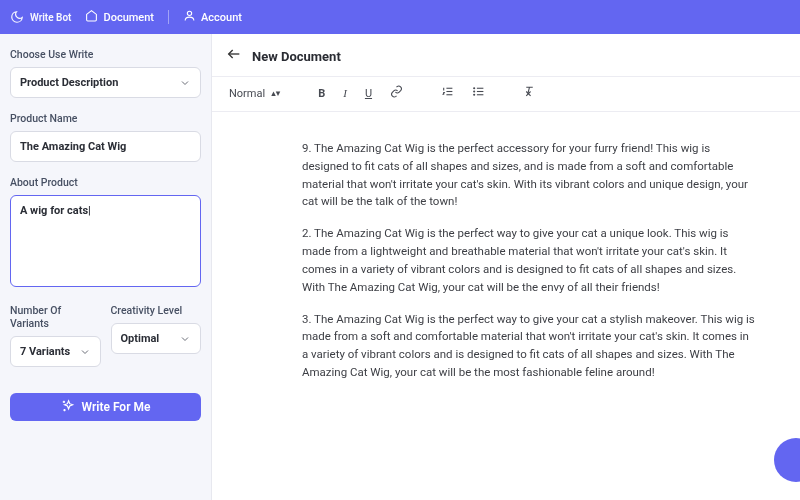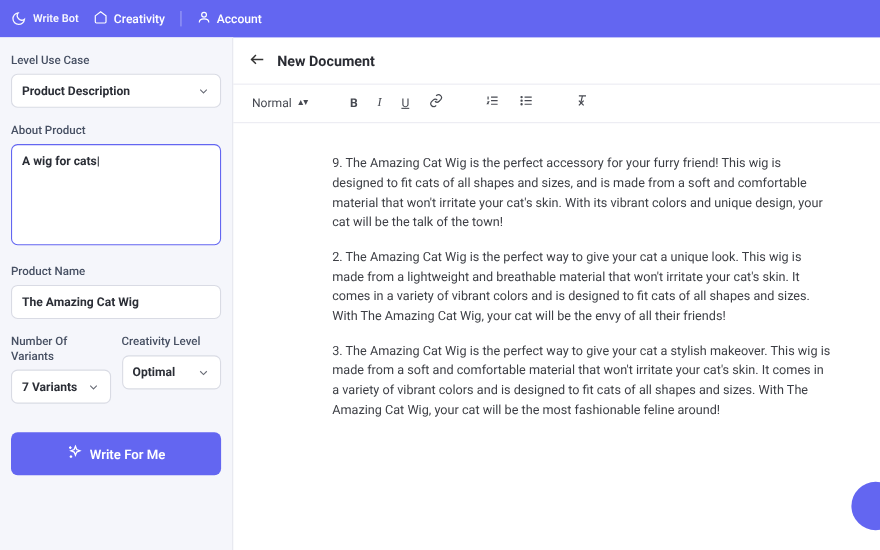--- a/index.html
+++ b/index.html
@@ -53,21 +53,21 @@
   .textarea { height: 92px; resize: none; line-height: 1.3; border-color: #6366f1; }
   .block { margin-bottom: 14px; }
   .row2 { display: flex; gap: 10px; }
   .row2 > * { flex: 1; }
   .cta {
     margin-top: 12px;
     background: #6366f1;
     color: #fff;
     border: none;
     border-radius: 6px;
-    height: 39px;
+    height: 28px;
     font-size: 12px;
     font-weight: 600;
     display: flex;
     align-items: center;
     justify-content: center;
     gap: 7px;
     cursor: pointer;
   }
 
   
@@ -131,57 +131,57 @@
         </svg>
     </span>
     <span>Write Bot</span>
   </div>
   <div class="navlink">
     <span>
       <svg width="13" height="13" viewBox="0 0 24 24" fill="none" stroke="#fff" stroke-width="2">
           <path d="M3 10l9-7 9 7v10a2 2 0 0 1-2 2H5a2 2 0 0 1-2-2z"></path>
         </svg>
     </span>
-    <span>Creativity</span>
+    <span>Document</span>
   </div>
   <div class="navsep"></div>
   <div class="navlink">
     <span>
       <svg width="13" height="13" viewBox="0 0 24 24" fill="none" stroke="#fff" stroke-width="2">
           <circle cx="12" cy="8" r="4"></circle>
           <path d="M4 21c0-4 4-6 8-6s8 2 8 6"></path>
         </svg>
     </span>
     <span>Account</span>
   </div>
 </div>
 
 <div class="main">
   <div class="sidebar">
 
     <div class="block">
-      <div class="side-label">Level Use Case</div>
+      <div class="side-label">Choose Use Write</div>
       <div class="select">
         <span>Product Description</span>
         <span class="chev">
           <svg width="12" height="12" viewBox="0 0 24 24" fill="none" stroke="#6b6e78" stroke-width="2">
               <polyline points="6 9 12 15 18 9"></polyline>
             </svg>
         </span>
       </div>
     </div>
 
     <div class="block">
+      <div class="side-label">Product Name</div>
+      <input class="input" value="The Amazing Cat Wig" style="">
+    </div>
+
+    <div class="block">
       <div class="side-label">About Product</div>
       <textarea class="textarea" style="">A wig for cats|</textarea>
-    </div>
-
-    <div class="block">
-      <div class="side-label">Product Name</div>
-      <input class="input" value="The Amazing Cat Wig" style="">
     </div>
 
     <div class="row2 block">
       <div>
         <div class="side-label">Number Of Variants</div>
         <div class="select">
           <span>7 Variants</span>
           <span class="chev">
             <svg width="12" height="12" viewBox="0 0 24 24" fill="none" stroke="#6b6e78" stroke-width="2">
                 <polyline points="6 9 12 15 18 9"></polyline>

